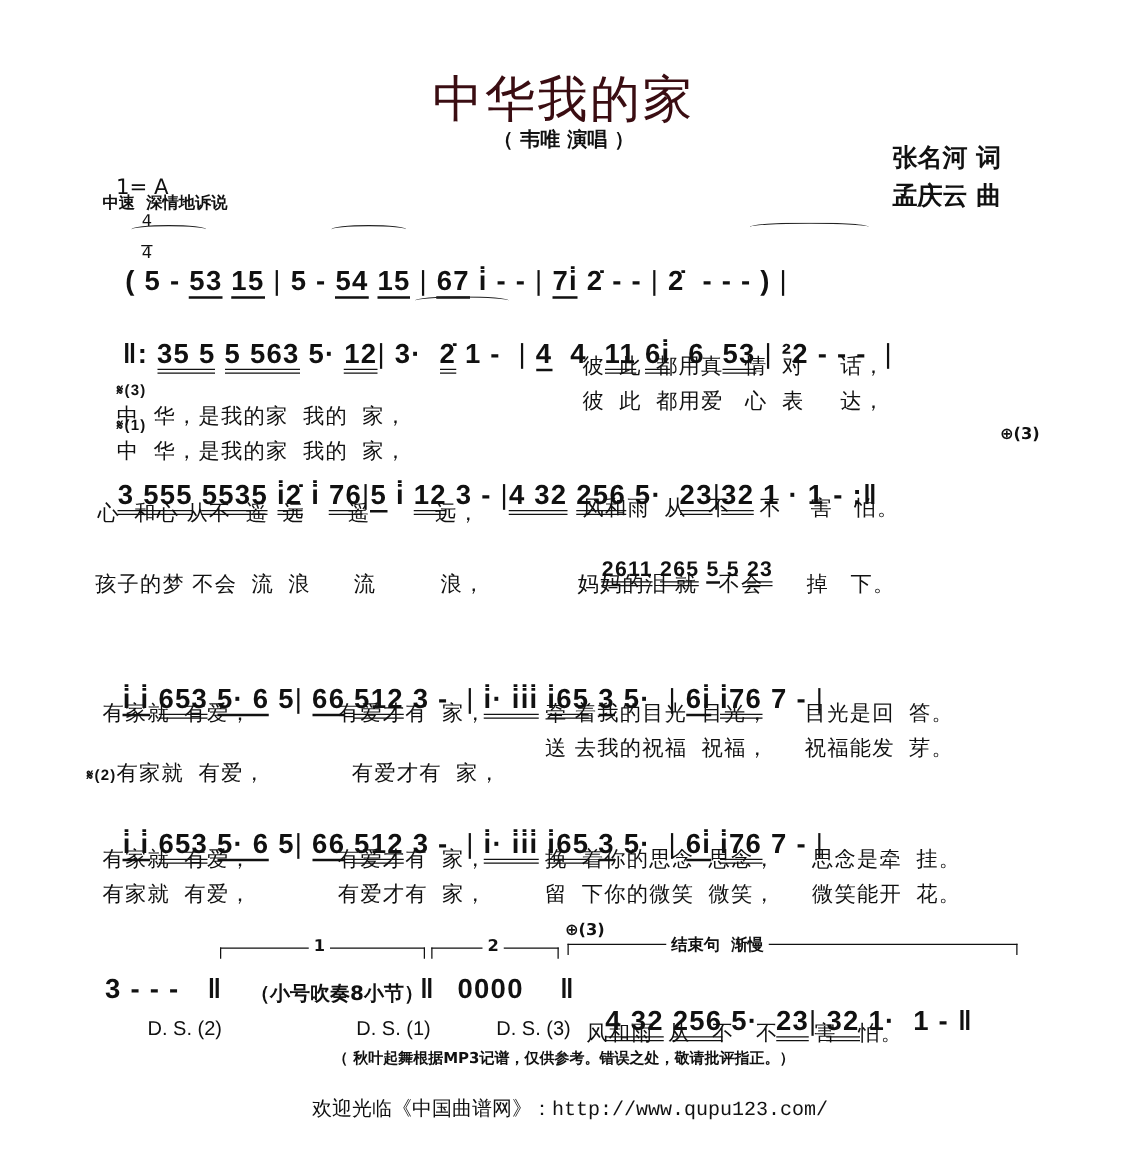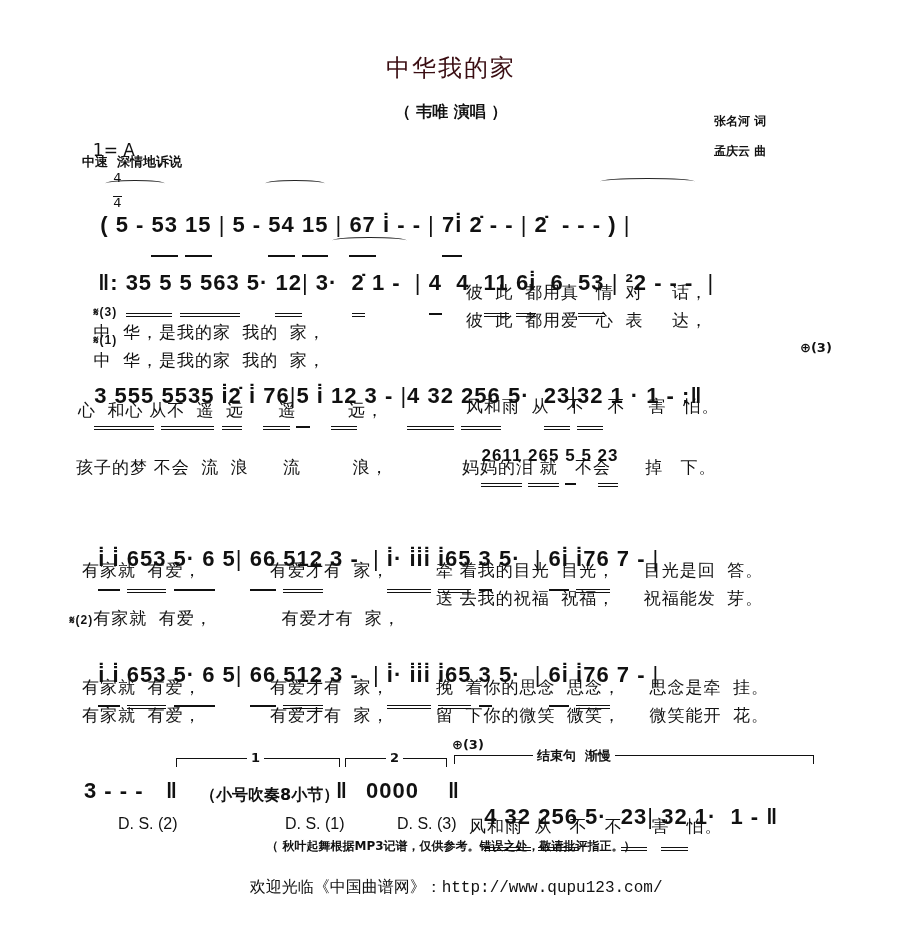--- a/index.html
+++ b/index.html
@@ -1,25 +1,25 @@
 <!DOCTYPE html>
 <html><head>
 <meta charset="utf-8">
 <style>
   html,body{margin:0;padding:0;background:#ffffff;}
   body{width:902px;height:933px;position:relative;overflow:hidden;font-family:"DejaVu Sans","Liberation Sans",sans-serif;color:#111;}
   .abs{position:absolute;white-space:pre;}
-  .title{left:0;width:902px;top:52px;text-align:center;font-size:24px;color:#3a0d12;letter-spacing:2px;}
+  .title{left:0;width:902px;top:52px;text-align:center;font-size:40px;color:#3a0d12;letter-spacing:2px;}
   .singer{left:0;width:902px;top:102px;text-align:center;font-size:16px;font-weight:bold;}
-  .credit{font-family:"DejaVu Serif","Liberation Serif",serif;font-size:12px;font-weight:bold;}
+  .credit{font-family:"DejaVu Serif","Liberation Serif",serif;font-size:20px;font-weight:bold;}
   .key{left:82px;top:120px;font-size:17px;font-weight:normal;}
   .frac{display:inline-block;vertical-align:middle;text-align:center;font-size:13px;line-height:12px;margin-left:4px;}
   .tempo{left:82px;top:153px;font-size:13px;font-weight:bold;}
   .notes{font-family:"Liberation Sans","DejaVu Sans",sans-serif;font-size:22px;font-weight:bold;letter-spacing:1px;}
-  .notes u{text-decoration:none;border-bottom:2px solid #111;padding-bottom:18px;}
+  .notes u{text-decoration:none;border-bottom:2px solid #111;padding-bottom:0;}
   .notes u.d{border-bottom:4px double #111;margin-top:15px;}
   .lyr{font-family:Liberation Sans, sans-serif;font-size:17px;letter-spacing:1px;}
   .bar{color:#111;font-weight:normal;}
   .small{font-size:12px;font-weight:bold;}
   .ds{font-family:"Liberation Sans",sans-serif;font-size:16px;}
   .note-footer{left:0;width:902px;text-align:center;font-size:12px;font-weight:bold;top:838px;}
   .welcome{left:0;width:902px;text-align:center;top:858px;font-family:"DejaVu Serif","Liberation Serif",serif;font-size:16px;}
   .welcome .url{font-family:"Liberation Mono","DejaVu Sans Mono",monospace;}
   .bracket{border-top:1.5px solid #111;border-left:1.5px solid #111;border-right:1.5px solid #111;height:8px;}
   .blabel{background:#fff;padding:0 4px;font-size:13px;font-weight:bold;position:absolute;top:-9px;}

